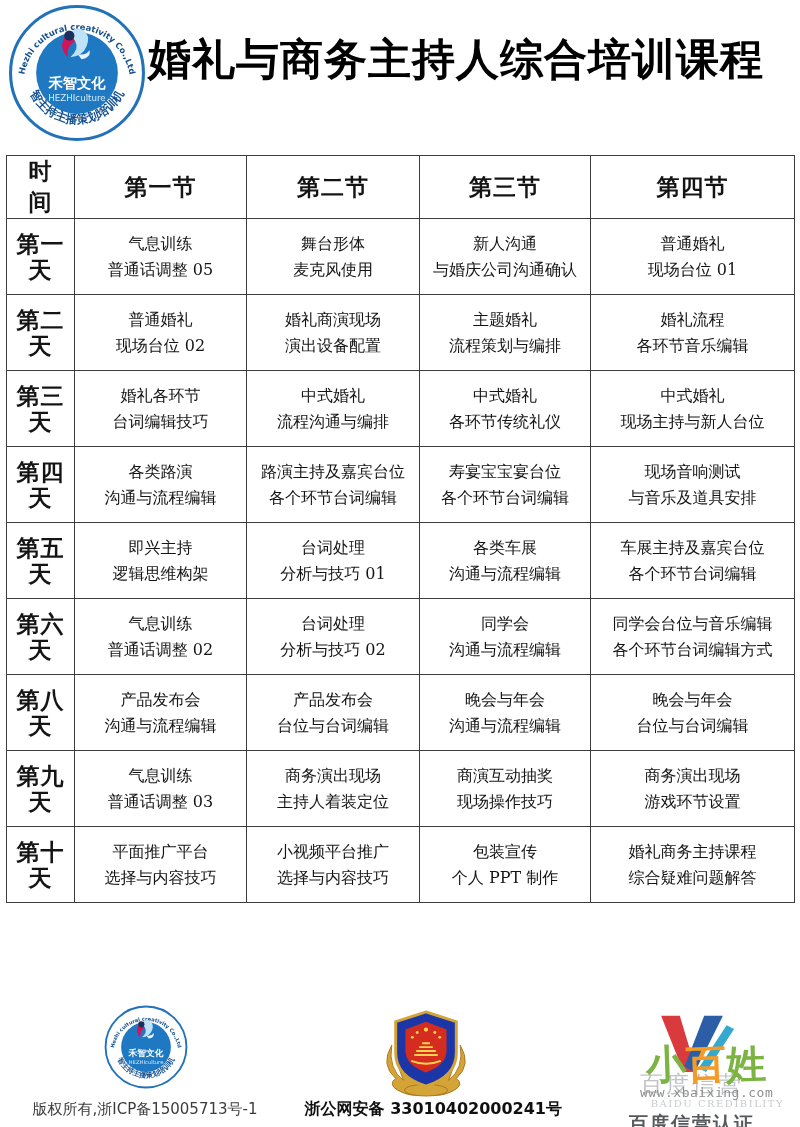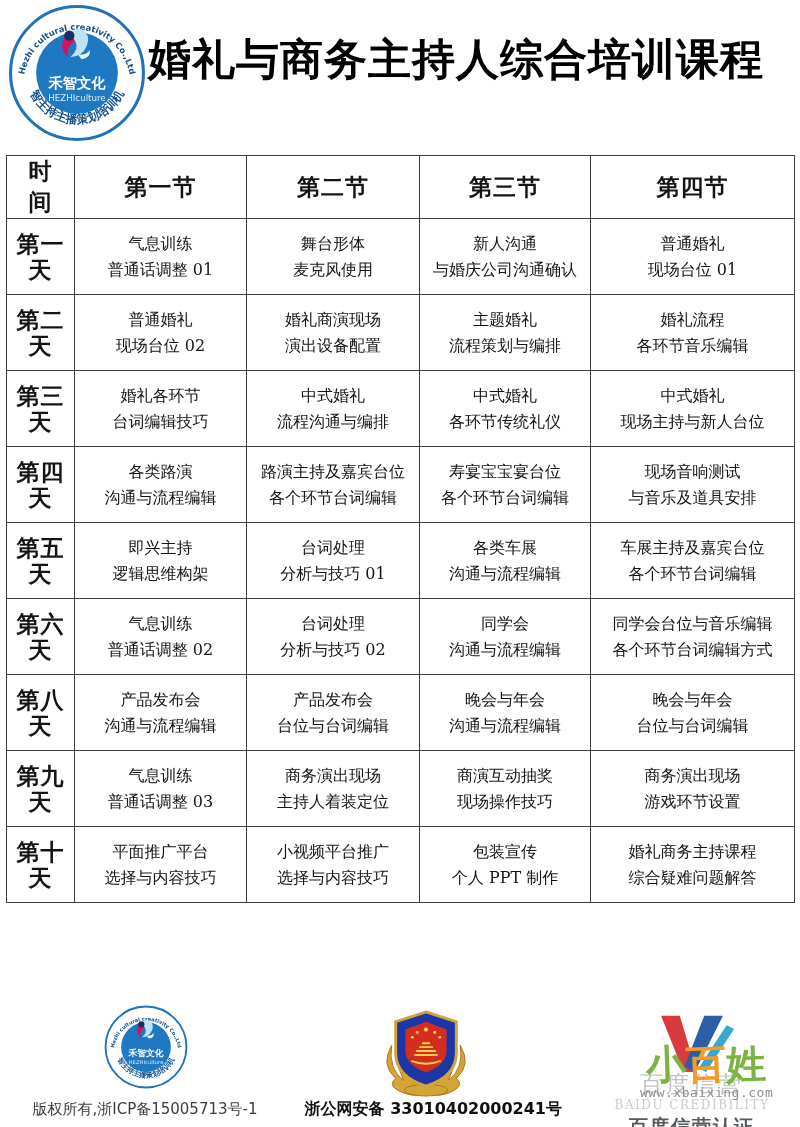--- a/index.html
+++ b/index.html
@@ -35,21 +35,21 @@
     font-size:15px; color:#3c3c3c; font-family:"DejaVu Sans", sans-serif;
   }
   .badge-slot { position:absolute; left:382px; top:1008px; width:88px; height:90px; }
   .police-text {
     position:absolute; left:298px; top:1099px; width:264px; text-align:right;
     font-size:16px; font-weight:bold; color:#101010; font-family:"DejaVu Sans", sans-serif;
   }
   .baidu-block { position:absolute; left:600px; top:1014px; width:184px; text-align:center; }
   .baidu-logo { display:block; margin:0 auto; }
   .baidu-cn { font-size:23px; color:#c0c3c5; letter-spacing:3px; line-height:1.1; }
-  .baidu-en { font-size:12px; color:#c9cccd; letter-spacing:1.5px; line-height:1.4; }
+  .baidu-en { font-size:10px; color:#c9cccd; letter-spacing:1.5px; line-height:1.4;text-align:right; }
   .baidu-cert {
     font-size:19px; color:#55595c; font-weight:bold; letter-spacing:2px;
     font-family:"DejaVu Sans", sans-serif; line-height:1.3;
   }
 
   
   .watermark { position:absolute; left:646px; top:1044px; width:154px; z-index:5; text-align:left; }
   .wm-chars { font-size:40px; font-weight:bold; line-height:1; font-family:"DejaVu Sans", sans-serif; white-space:nowrap; }
   .wm-chars span { display:inline-block; transform:rotate(-2deg); }
   .wm-url {
@@ -99,21 +99,21 @@
       <th>第二节</th>
       <th>第三节</th>
       <th>第四节</th>
     </tr>
   </thead>
   <tbody>
       <tr>
         <td class="day">第一天</td>
         <td>
           <div>气息训练</div>
-          <div>普通话调整 01</div>
+          <div>普通话调整 05</div>
         </td>
         <td>
           <div>舞台形体</div>
           <div>麦克风使用</div>
         </td>
         <td>
           <div>新人沟通</div>
           <div>与婚庆公司沟通确认</div>
         </td>
         <td>

